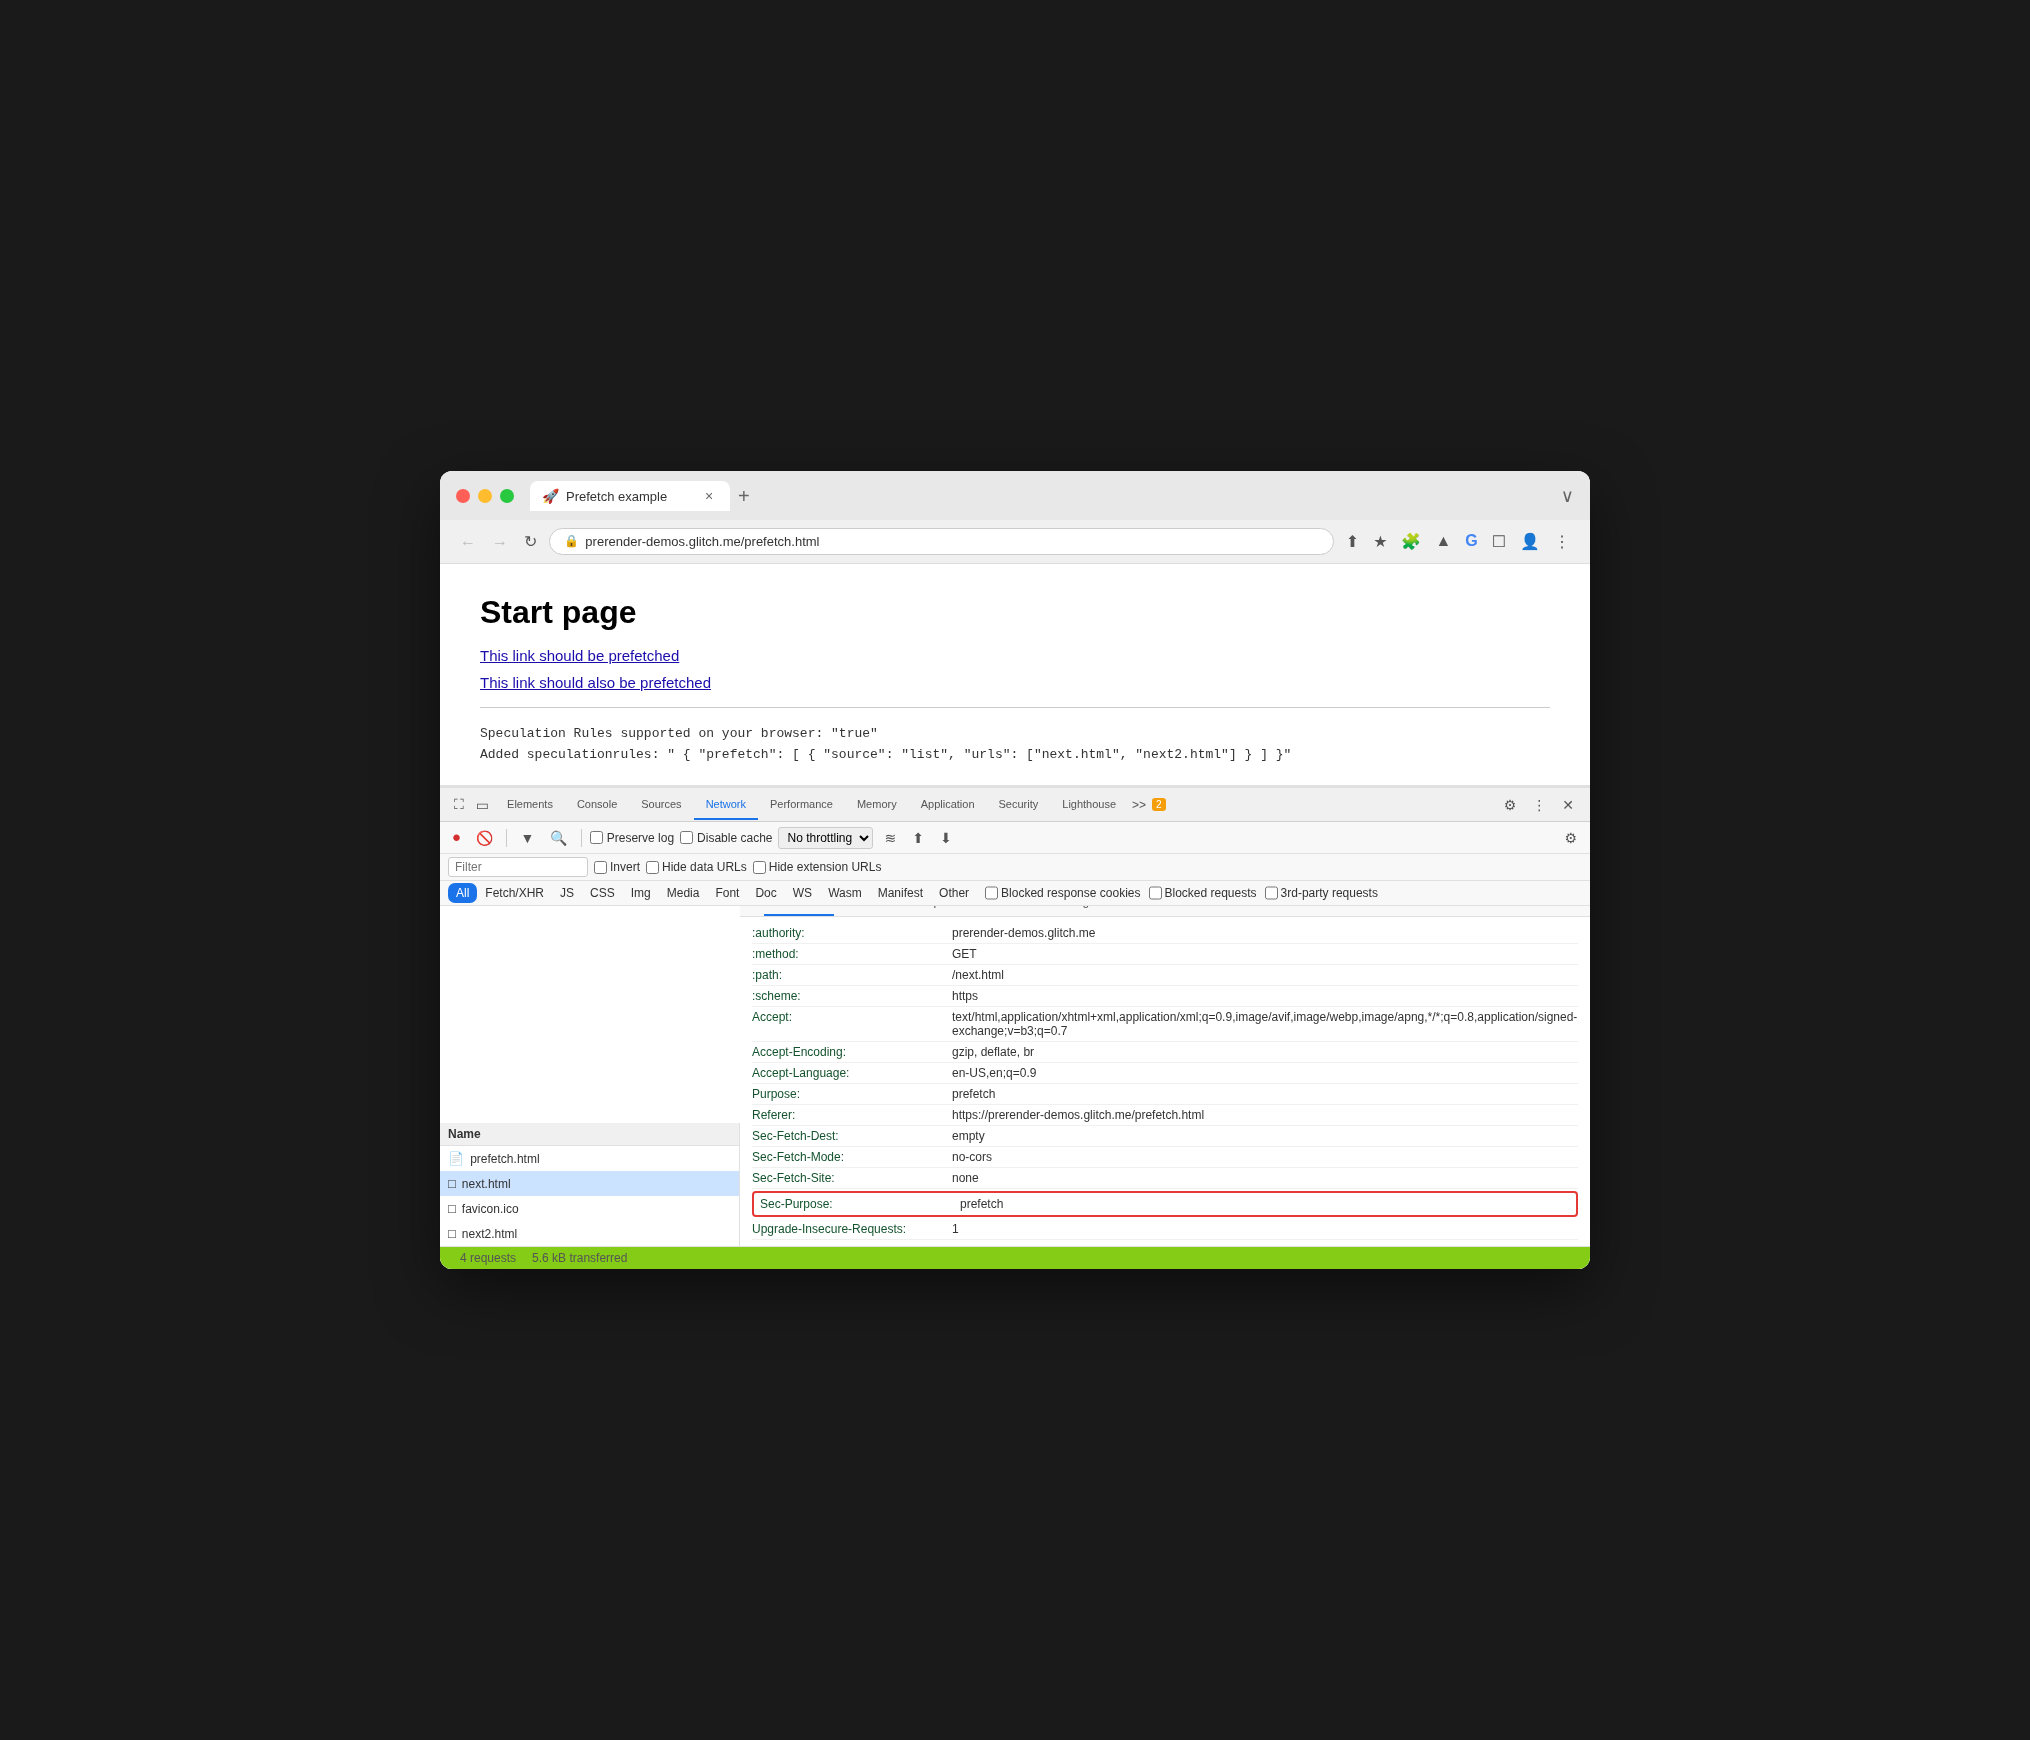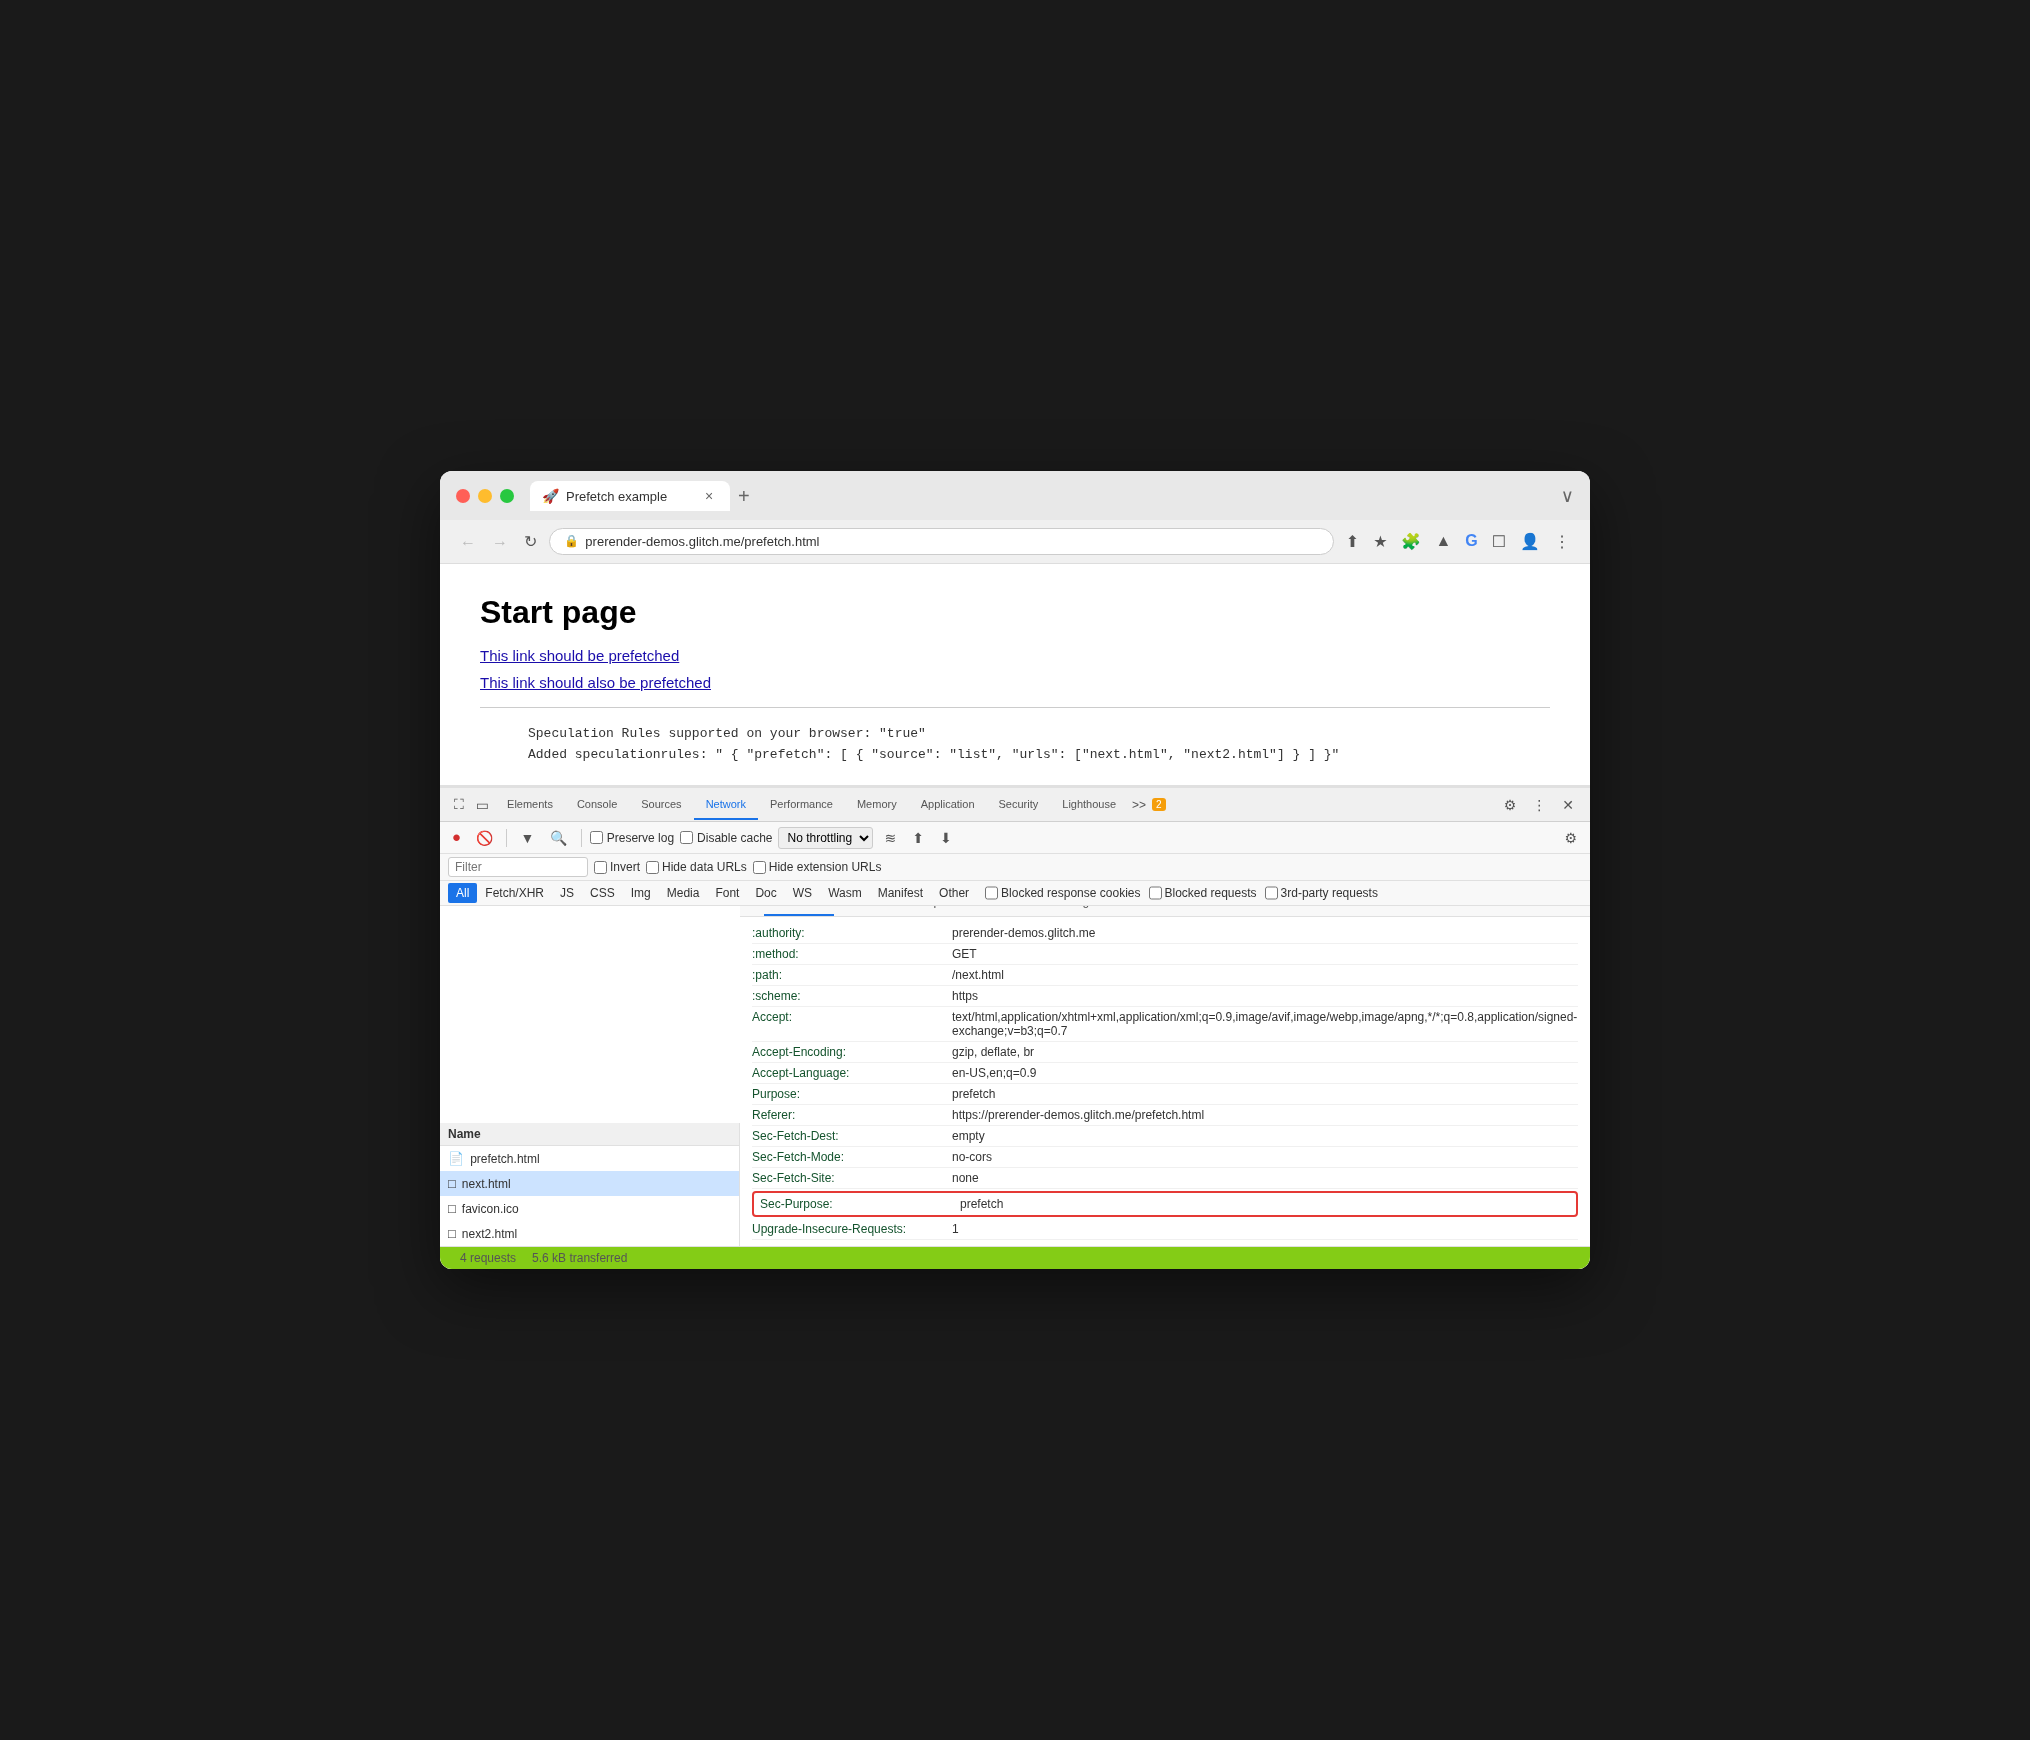--- a/index.html
+++ b/index.html
@@ -158,21 +158,20 @@
     .page-separator {
       border: none;
       border-top: 1px solid #ccc;
       margin: 16px 0;
     }
     .page-mono {
       font-family: 'Courier New', monospace;
       font-size: 13px;
       color: #333;
       line-height: 1.6;
-      margin-left: 48px;
     }
     
     .devtools {
       background: #fff;
       border-top: 2px solid #e0e0e0;
     }
     .devtools-tabs {
       background: #f0f0f0;
       display: flex;
       align-items: center;
@@ -279,21 +278,21 @@
       display: flex;
       align-items: center;
       padding: 2px 8px;
       border-bottom: 1px solid #e0e0e0;
       gap: 0;
       font-size: 12px;
     }
     .type-btn {
       padding: 3px 8px;
       cursor: pointer;
-      border-radius: 2px;
+      border-radius: 7px;
       color: #333;
       white-space: nowrap;
     }
     .type-btn.active {
       background: #1a73e8;
       color: #fff;
     }
     .blocked-label {
       display: flex;
       gap: 3px;

